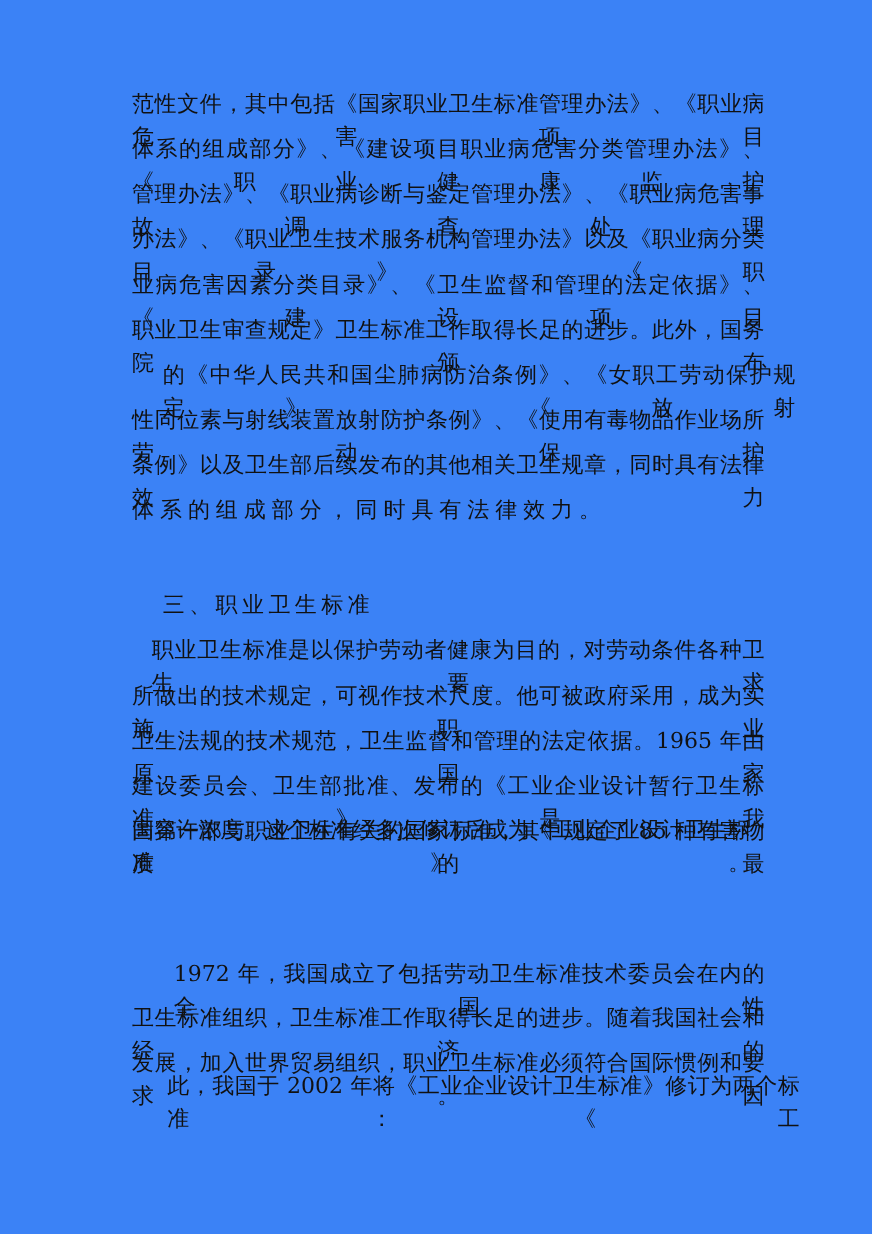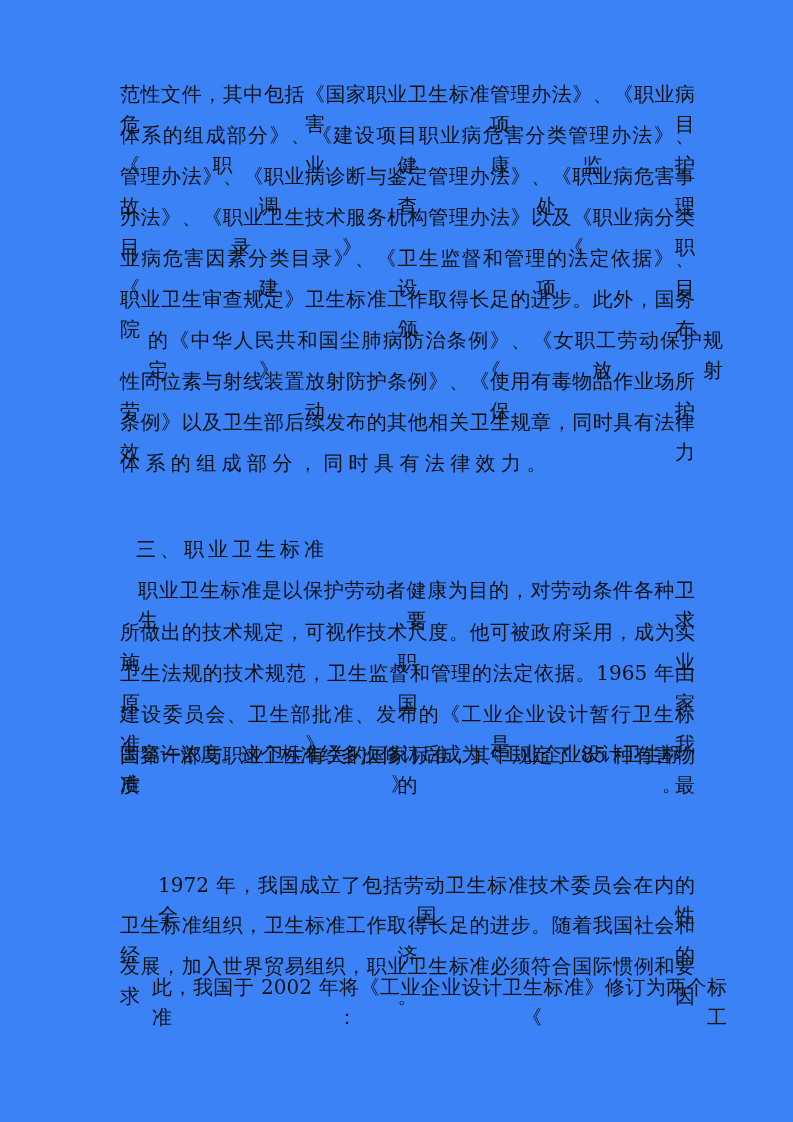--- a/index.html
+++ b/index.html
@@ -36,21 +36,21 @@
     <div class="line full" style="top:161px;">管理办法》、《职业病诊断与鉴定管理办法》、《职业病危害事故调查处理</div>
     <div class="line full" style="top:202px;">办法》、《职业卫生技术服务机构管理办法》以及《职业病分类目录》、《职</div>
     <div class="line full" style="top:243px;">业病危害因素分类目录》、《卫生监督和管理的法定依据》、《建设项目</div>
     <div class="line full" style="top:284px;">职业卫生审查规定》卫生标准工作取得长足的进步。此外，国务院颁布</div>
     <div class="line full" style="top:325px;margin-left:28px;">的《中华人民共和国尘肺病防治条例》、《女职工劳动保护规定》、《放射</div>
     <div class="line full" style="top:366px;">性同位素与射线装置放射防护条例》、《使用有毒物品作业场所劳动保护</div>
     <div class="line full" style="top:407px;">条例》以及卫生部后续发布的其他相关卫生规章，同时具有法律效力</div>
     <div class="line" style="top:448px; letter-spacing:5.4px;">体系的组成部分，同时具有法律效力。</div>
   </div>
 
-  <div class="line heading" style="top:534px; left:136px; letter-spacing:4px;">三、职业卫生标准</div>
+  <div class="line heading" style="top:534px; left:148px; letter-spacing:4px;">三、职业卫生标准</div>
 
   <div>
     <div class="line full" style="top:575px; left:138px; width:557px;">职业卫生标准是以保护劳动者健康为目的，对劳动条件各种卫生要求</div>
     <div class="line full" style="top:617px;">所做出的技术规定，可视作技术尺度。他可被政府采用，成为实施职业</div>
     <div class="line full" style="top:658px;">卫生法规的技术规范，卫生监督和管理的法定依据。1965 年由原国家</div>
     <div class="line full" style="top:699px;">建设委员会、卫生部批准、发布的《工业企业设计暂行卫生标准》是我</div>
     <div class="line full" style="top:740px;">国第一部与职业卫生有关的国家标准，其中规定了 85 种有害物质的最</div>
     <div class="line full" style="top:739px; width:562px;">高容许浓度。这个标准经多次修订后成为《工业企业设计卫生标准》。</div>
   </div>
 

